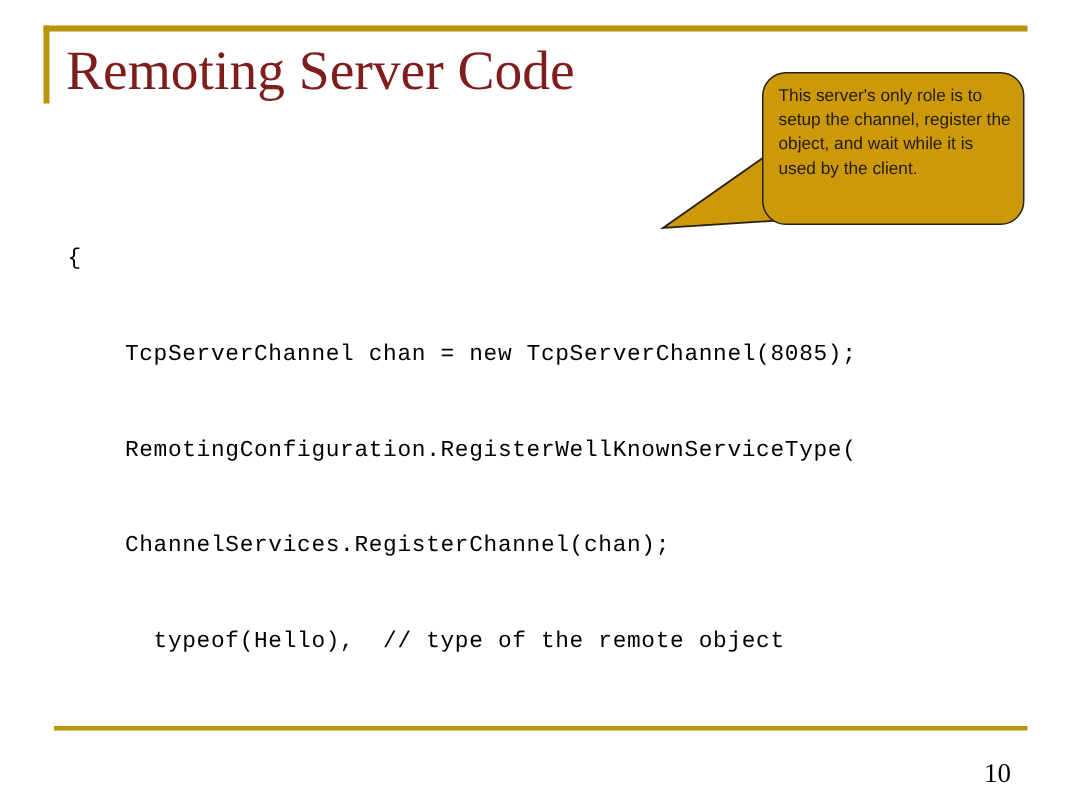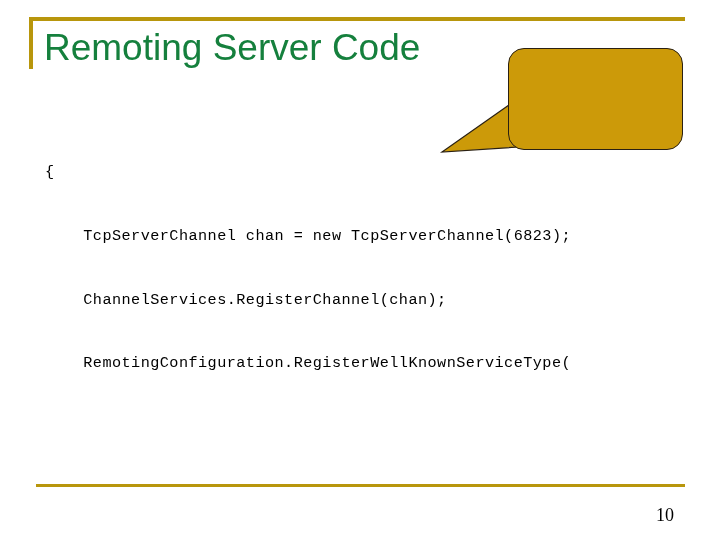--- a/index.html
+++ b/index.html
@@ -40,24 +40,24 @@
     height: 52px;
     background: #b8960c;
   }
 
   
   .title {
     position: absolute;
     left: 44px;
     top: 25px;
     width: 440px;
-    font-family: Liberation Sans, sans-serif;
+    font-family: Liberation Serif, serif;
     font-size: 37px;
     line-height: 46px;
-    color: #15803d;
+    color: #7f1d1d;
     white-space: nowrap;
     letter-spacing: 0px;
   }
 
   
   .callout {
     position: absolute;
     left: 508px;
     top: 48px;
     width: 175px;
@@ -139,27 +139,29 @@
   <div class="top-rule"></div>
   <div class="title-tick"></div>
 
   <div class="title">Remoting Server Code</div>
 
   <div class="callout">
     <svg class="callout-tail" viewBox="0 0 175 115">
       <polygon points="8,52 26,98 -66,104" fill="#cc9a09" stroke="#2a2013" stroke-width="1.2"></polygon>
     </svg>
     <div class="callout-box"></div>
+    <div class="callout-text">This server's only role is to setup the channel, register the object, and wait while it is used by the client.</div>
   </div>
 
   <div class="code">
     <span class="ln">{</span>
-    <span class="ln">    TcpServerChannel chan = new TcpServerChannel(6823);</span>
+    <span class="ln">    TcpServerChannel chan = new TcpServerChannel(8085);</span>
+    <span class="ln">    RemotingConfiguration.RegisterWellKnownServiceType(</span>
     <span class="ln">    ChannelServices.RegisterChannel(chan);</span>
-    <span class="ln">    RemotingConfiguration.RegisterWellKnownServiceType(</span>
+    <span class="ln">      typeof(Hello),  // type of the remote object</span>
     
     
     
     
     
     
   </div>
 
   <div class="bottom-rule"></div>
   <div class="slide-number">10</div>

